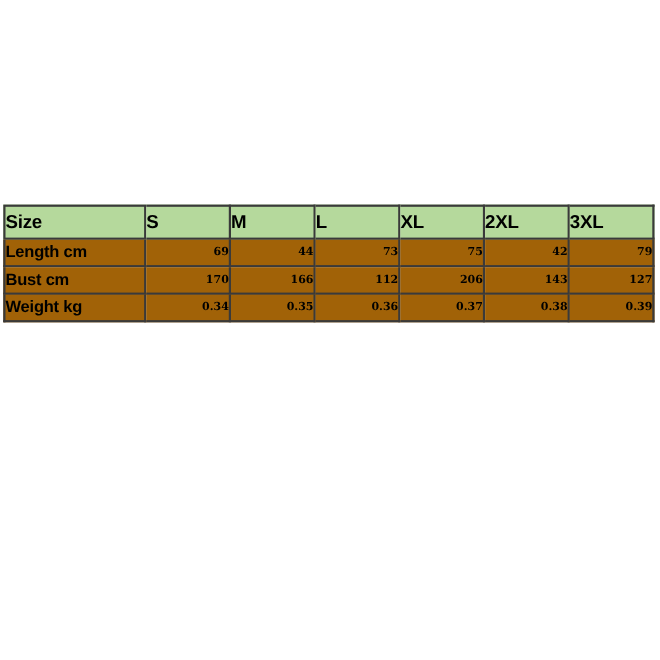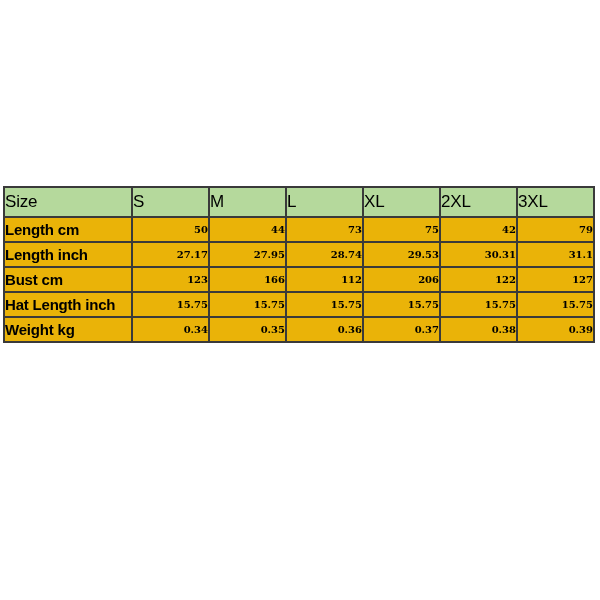--- a/index.html
+++ b/index.html
@@ -32,36 +32,36 @@
     vertical-align: middle;
     box-sizing: border-box;
   }
 
   
   .hdr-row th {
     height: 32px;
     background: #b5d99c;
     color: #000000;
     font-size: 17px;
-    font-weight: normal;
+    font-weight: bold;
     text-align: left;
     padding-left: 5px;
     border-top: 2px solid #3a3a3a;
     border-bottom: 2px solid #3a3a3a;
     border-right: 2px solid #3a3a3a;
     letter-spacing: -0.2px;
   }
   .hdr-row th.first-col {
     border-left: 2px solid #3a3a3a;
   }
 
   
   .data-row td {
     height: 25px;
-    background: #eab308;
+    background: #a16207;
     color: #000000;
     border-bottom: 2px solid #3a3a3a;
     border-right: 2px solid #3a3a3a;
   }
   .data-row td.first-col {
     border-left: 2px solid #3a3a3a;
   }
 
   .row-label {
     font-size: 15px;
@@ -103,53 +103,35 @@
       <th>M</th>
       <th>L</th>
       <th>XL</th>
       <th>2XL</th>
       <th>3XL</th>
     </tr>
   </thead>
   <tbody>
     <tr class="data-row">
       <td class="first-col row-label">Length cm</td>
-      <td class="cell-value">50</td>
+      <td class="cell-value">69</td>
       <td class="cell-value">44</td>
       <td class="cell-value">73</td>
       <td class="cell-value">75</td>
       <td class="cell-value">42</td>
       <td class="cell-value">79</td>
     </tr>
     <tr class="data-row">
-      <td class="first-col row-label">Length inch</td>
-      <td class="cell-value">27.17</td>
-      <td class="cell-value">27.95</td>
-      <td class="cell-value">28.74</td>
-      <td class="cell-value">29.53</td>
-      <td class="cell-value">30.31</td>
-      <td class="cell-value">31.1</td>
-    </tr>
-    <tr class="data-row">
       <td class="first-col row-label">Bust cm</td>
-      <td class="cell-value">123</td>
+      <td class="cell-value">170</td>
       <td class="cell-value">166</td>
       <td class="cell-value">112</td>
       <td class="cell-value">206</td>
-      <td class="cell-value">122</td>
+      <td class="cell-value">143</td>
       <td class="cell-value">127</td>
-    </tr>
-    <tr class="data-row">
-      <td class="first-col row-label">Hat Length inch</td>
-      <td class="cell-value">15.75</td>
-      <td class="cell-value">15.75</td>
-      <td class="cell-value">15.75</td>
-      <td class="cell-value">15.75</td>
-      <td class="cell-value">15.75</td>
-      <td class="cell-value">15.75</td>
     </tr>
     <tr class="data-row">
       <td class="first-col row-label">Weight kg</td>
       <td class="cell-value">0.34</td>
       <td class="cell-value">0.35</td>
       <td class="cell-value">0.36</td>
       <td class="cell-value">0.37</td>
       <td class="cell-value">0.38</td>
       <td class="cell-value">0.39</td>
     </tr>

